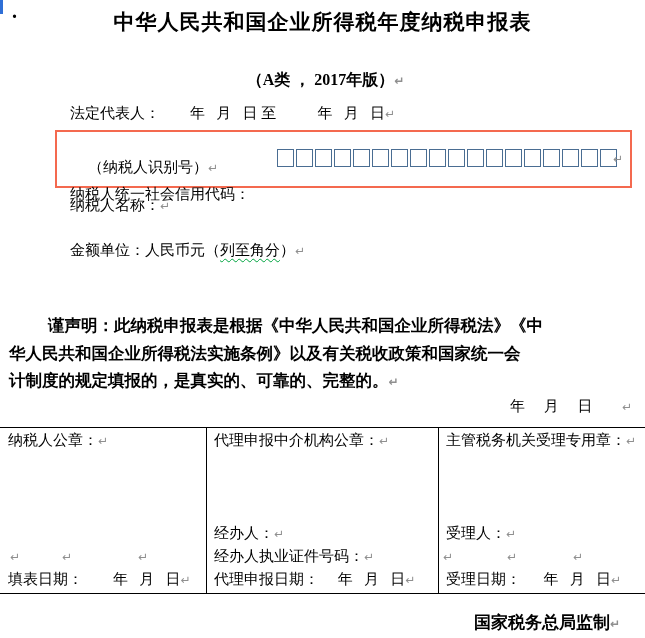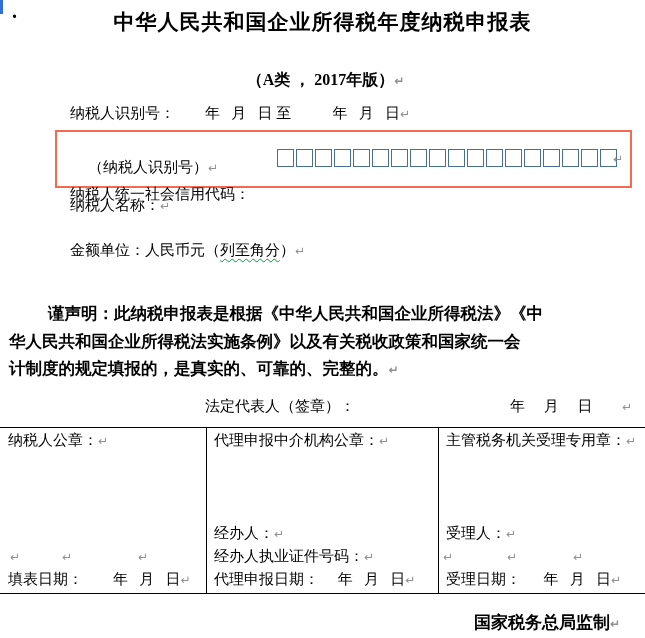--- a/index.html
+++ b/index.html
@@ -18,21 +18,21 @@
   .dot{position:absolute;left:12px;top:0px;font-size:20px;font-weight:bold;}
   .title{position:absolute;left:0;top:8px;width:100%;text-align:center;
          font-size:21px;font-weight:bold;letter-spacing:1px;}
   .subtitle{position:absolute;left:3px;top:70px;width:100%;text-align:center;
             font-size:16px;font-weight:bold;}
   .redbox{position:absolute;left:55px;top:130px;width:573px;height:54px;
           border:2px solid #f4694f;}
   .ccboxes{position:absolute;left:277px;top:149px;line-height:0;}
   .ccbox{display:inline-block;width:15px;height:16px;border:1px solid #4a6d92;
          margin-right:2px;vertical-align:top;}
-  .decl{position:absolute;left:9px;top:300px;width:630px;
+  .decl{position:absolute;left:9px;top:312px;width:630px;
         font-size:16.5px;font-weight:bold;line-height:27.5px;}
   .decl .indent{text-indent:39px;}
   .vline{position:absolute;width:1px;background:#000;top:427px;height:167px;}
   .tableframe{position:absolute;left:0;top:427px;width:645px;height:167px;
               border-top:1px solid #000;border-bottom:1px solid #000;box-sizing:border-box;}
   .pm{color:#8f8f8f;font-size:12px;font-family:"DejaVu Sans",sans-serif;}
   .pm-abs{position:absolute;color:#8f8f8f;font-size:12px;font-family:"DejaVu Sans",sans-serif;}
   .wavy{text-decoration-line:underline;text-decoration-style:wavy;
         text-decoration-color:#00a33e;text-underline-offset:3px;text-decoration-thickness:1px;}
   .issuer{position:absolute;right:25px;top:611px;font-size:17px;font-weight:bold;}
@@ -42,41 +42,40 @@
 
 <div class="page">
 
   <div class="cursor"></div>
   <div class="dot">.</div>
 
   <div class="title">中华人民共和国企业所得税年度纳税申报表</div>
 
   <div class="subtitle"><span>（A类 ， 2017年版）</span><span class="pm">↵</span></div>
 
-  <div class="abs fs15" style="left:70px;top:104px;"><span>纳税人识别号：        年   月   日 至           年   月   日</span><span class="pm">↵</span></div>
+  <div class="abs fs15" style="left:70px;top:104px;"><span>法定代表人：        年   月   日 至           年   月   日</span><span class="pm">↵</span></div>
 
   <div class="redbox" style="border-color: rgb(244, 105, 79);"></div>
 
   <div class="abs fs15" style="left:70px;top:138px;margin-top:47px;">纳税人统一社会信用代码：</div>
   <div class="abs fs15" style="left:88px;top:158px;"><span>（纳税人识别号）</span><span class="pm">↵</span></div>
 
   <div class="ccboxes"><span class="ccbox"></span><span class="ccbox"></span><span class="ccbox"></span><span class="ccbox"></span><span class="ccbox"></span><span class="ccbox"></span><span class="ccbox"></span><span class="ccbox"></span><span class="ccbox"></span><span class="ccbox"></span><span class="ccbox"></span><span class="ccbox"></span><span class="ccbox"></span><span class="ccbox"></span><span class="ccbox"></span><span class="ccbox"></span><span class="ccbox"></span><span class="ccbox"></span></div>
   <span class="pm-abs" style="left:613px;top:152px;">↵</span>
 
   <div class="abs fs15" style="left:70px;top:241px;"><span>金额单位：人民币元（</span><span class="wavy">列至角分</span><span>）</span><span class="pm">↵</span></div>
 
   <div class="abs fs15" style="left:70px;top:196px;"><span>纳税人名称：</span><span class="pm">↵</span></div>
 
   <div class="decl">
     <div class="indent">谨声明：此纳税申报表是根据《中华人民共和国企业所得税法》《中</div>
     <div>华人民共和国企业所得税法实施条例》以及有关税收政策和国家统一会</div>
     <div><span>计制度的规定填报的，是真实的、可靠的、完整的。</span><span class="pm">↵</span></div>
   </div>
 
-  <div class="abs fs15" style="left:205px;top:397px;">法定代表人（签章）：</div>
   <div class="abs fs15" style="left:510px;top:397px;">年     月     日</div>
   <span class="pm-abs" style="left:622px;top:400px;">↵</span>
 
   <div class="tableframe"></div>
   <div class="vline" style="left:206px;"></div>
   <div class="vline" style="left:438px;"></div>
 
   <div class="abs fs15" style="left:8px;top:431px;"><span>纳税人公章：</span><span class="pm">↵</span></div>
   <span class="pm-abs" style="left:10px;top:550px;">↵</span>
   <span class="pm-abs" style="left:62px;top:550px;">↵</span>

